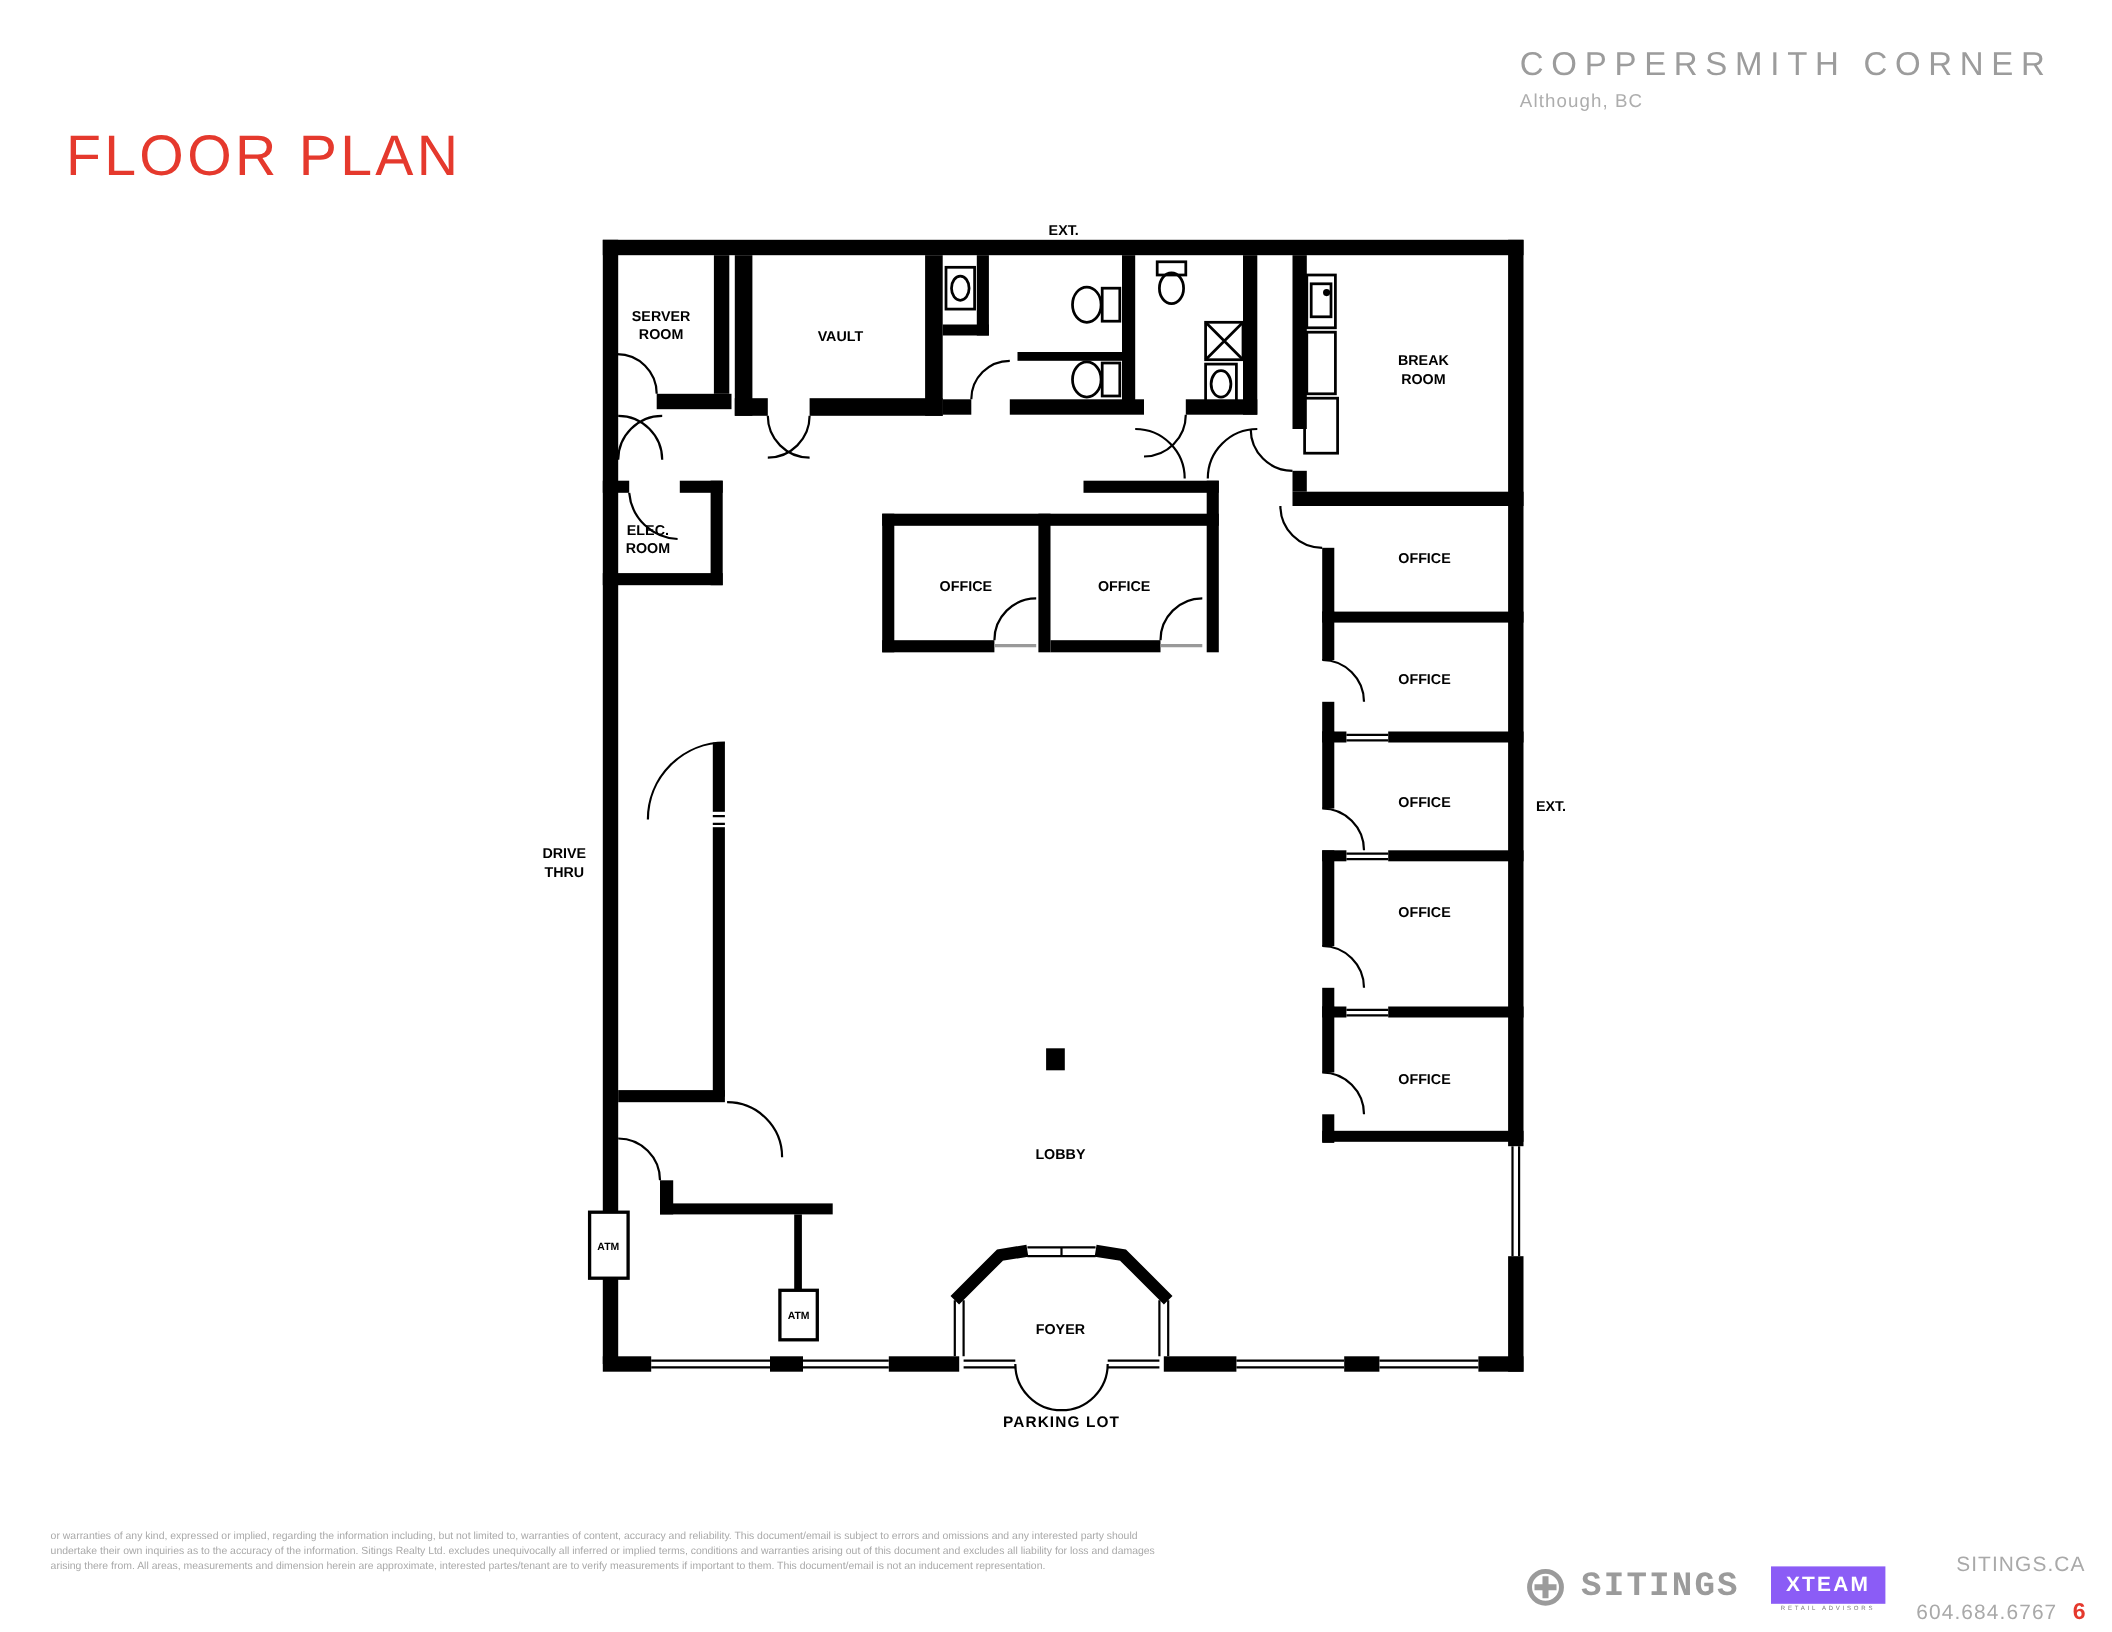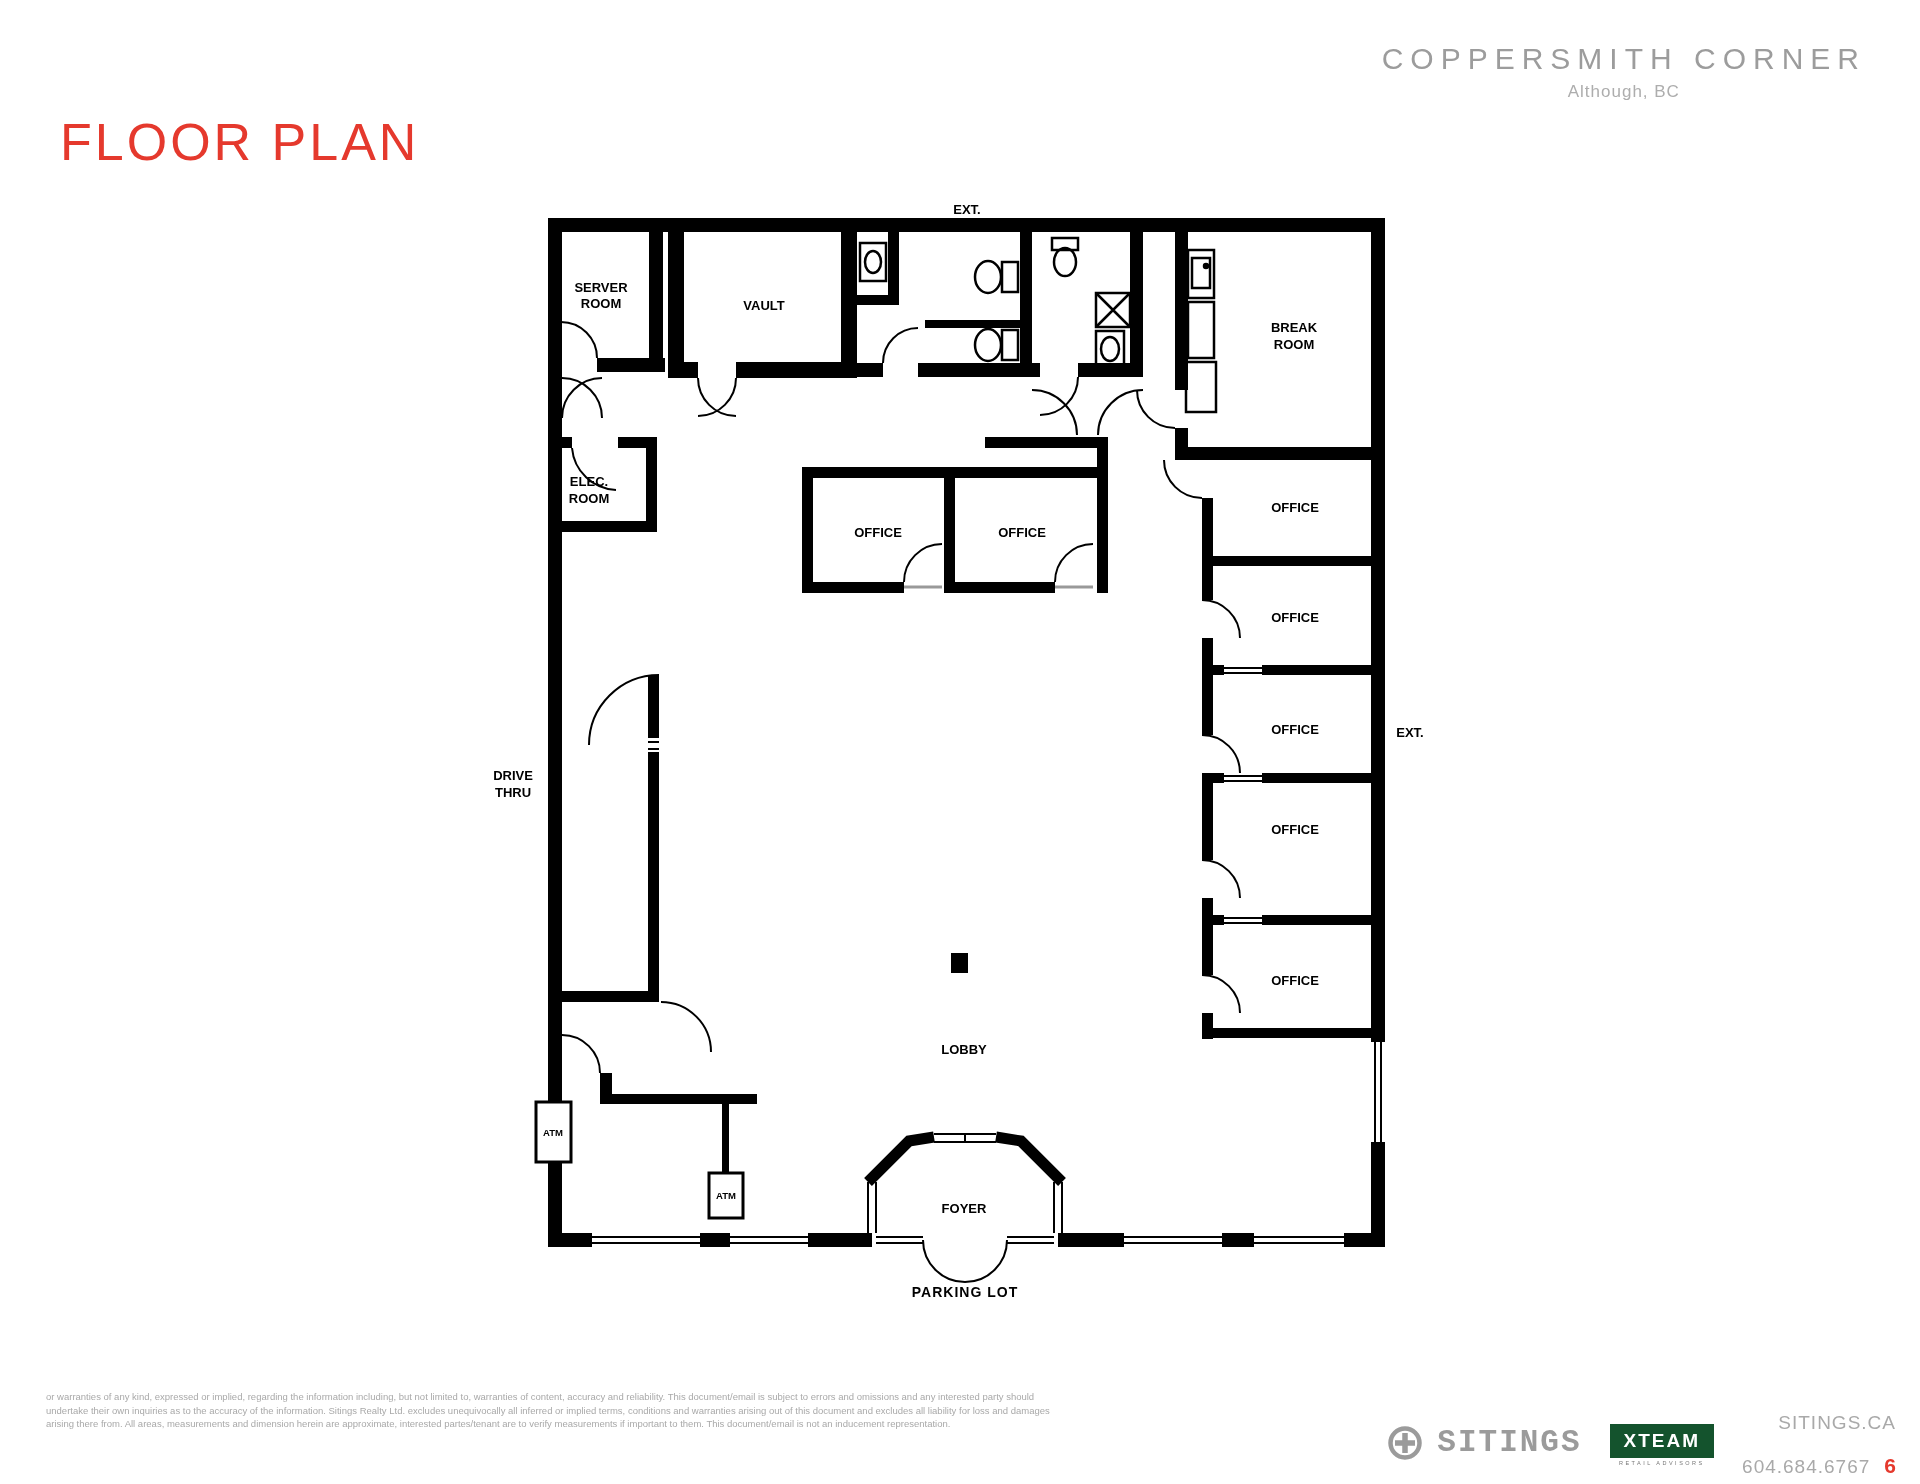--- a/index.html
+++ b/index.html
@@ -2,37 +2,37 @@
 <html><head>
 <meta charset="utf-8">
 <style>
   html,body{margin:0;padding:0;background:#ffffff;}
   body{width:1920px;height:1484px;position:relative;overflow:hidden;
        font-family:"Liberation Sans",sans-serif;}
 
   .page-title{position:absolute;left:60px;top:112px;font-size:52px;font-weight:500;
       letter-spacing:3px;color:#E5392D;}
 
-  .proj-header{position:absolute;top:42px;right:54px;text-align:center;}
+  .proj-header{position:absolute;top:42px;right:54px;text-align:left;}
   .proj-name{font-size:30px;letter-spacing:7px;color:#9C9C9C;font-weight:400;}
   .proj-loc{font-size:17px;letter-spacing:1px;color:#ADADAD;margin-top:6px;}
 
   .plan-svg{position:absolute;left:0;top:0;width:1920px;height:1484px;}
   .plan-svg text{font-family:"Liberation Sans",sans-serif;font-weight:bold;fill:#000;}
   .rl{font-size:13px;}
   .rs{font-size:9.5px;}
   .rp{font-size:14px;letter-spacing:1px;}
 
   .footer{position:absolute;left:46px;top:1390px;right:24px;display:flex;align-items:flex-start;}
   .disclaimer{width:1058px;flex:none;font-size:9.5px;line-height:13.5px;color:#A9A9A9;}
   .logo-cluster{margin-left:auto;display:flex;align-items:center;gap:28px;margin-top:22px;}
   .sitings-logo{display:flex;gap:14px;color:#9B9B9B;font-family:Liberation Mono, monospace;}
   .sitings-word{font-size:31px;font-weight:bold;letter-spacing:2px;color:#9B9B9B;}
   .xteam{display:flex;flex-direction:column;align-items:center;}
-  .xteam-box{background:#14532d;color:#fff;font-weight:bold;font-size:19px;letter-spacing:2px;
+  .xteam-box{background:#8b5cf6;color:#fff;font-weight:bold;font-size:19px;letter-spacing:2px;
       padding:6px 14px;}
   .xteam-sub{font-size:5.5px;letter-spacing:2.5px;color:#777;margin-top:2px;}
   .contact{text-align:right;color:#A9A9A9;}
   .contact-site{font-size:19px;letter-spacing:1px;}
   .contact-line2{display:flex;align-items:baseline;justify-content:flex-end;margin-top:20px;}
   .contact-phone{font-size:19px;letter-spacing:1px;}
   .page-num{font-size:21px;font-weight:bold;color:#E5392D;margin-left:14px;}
 </style>
 </head>
 <body>

